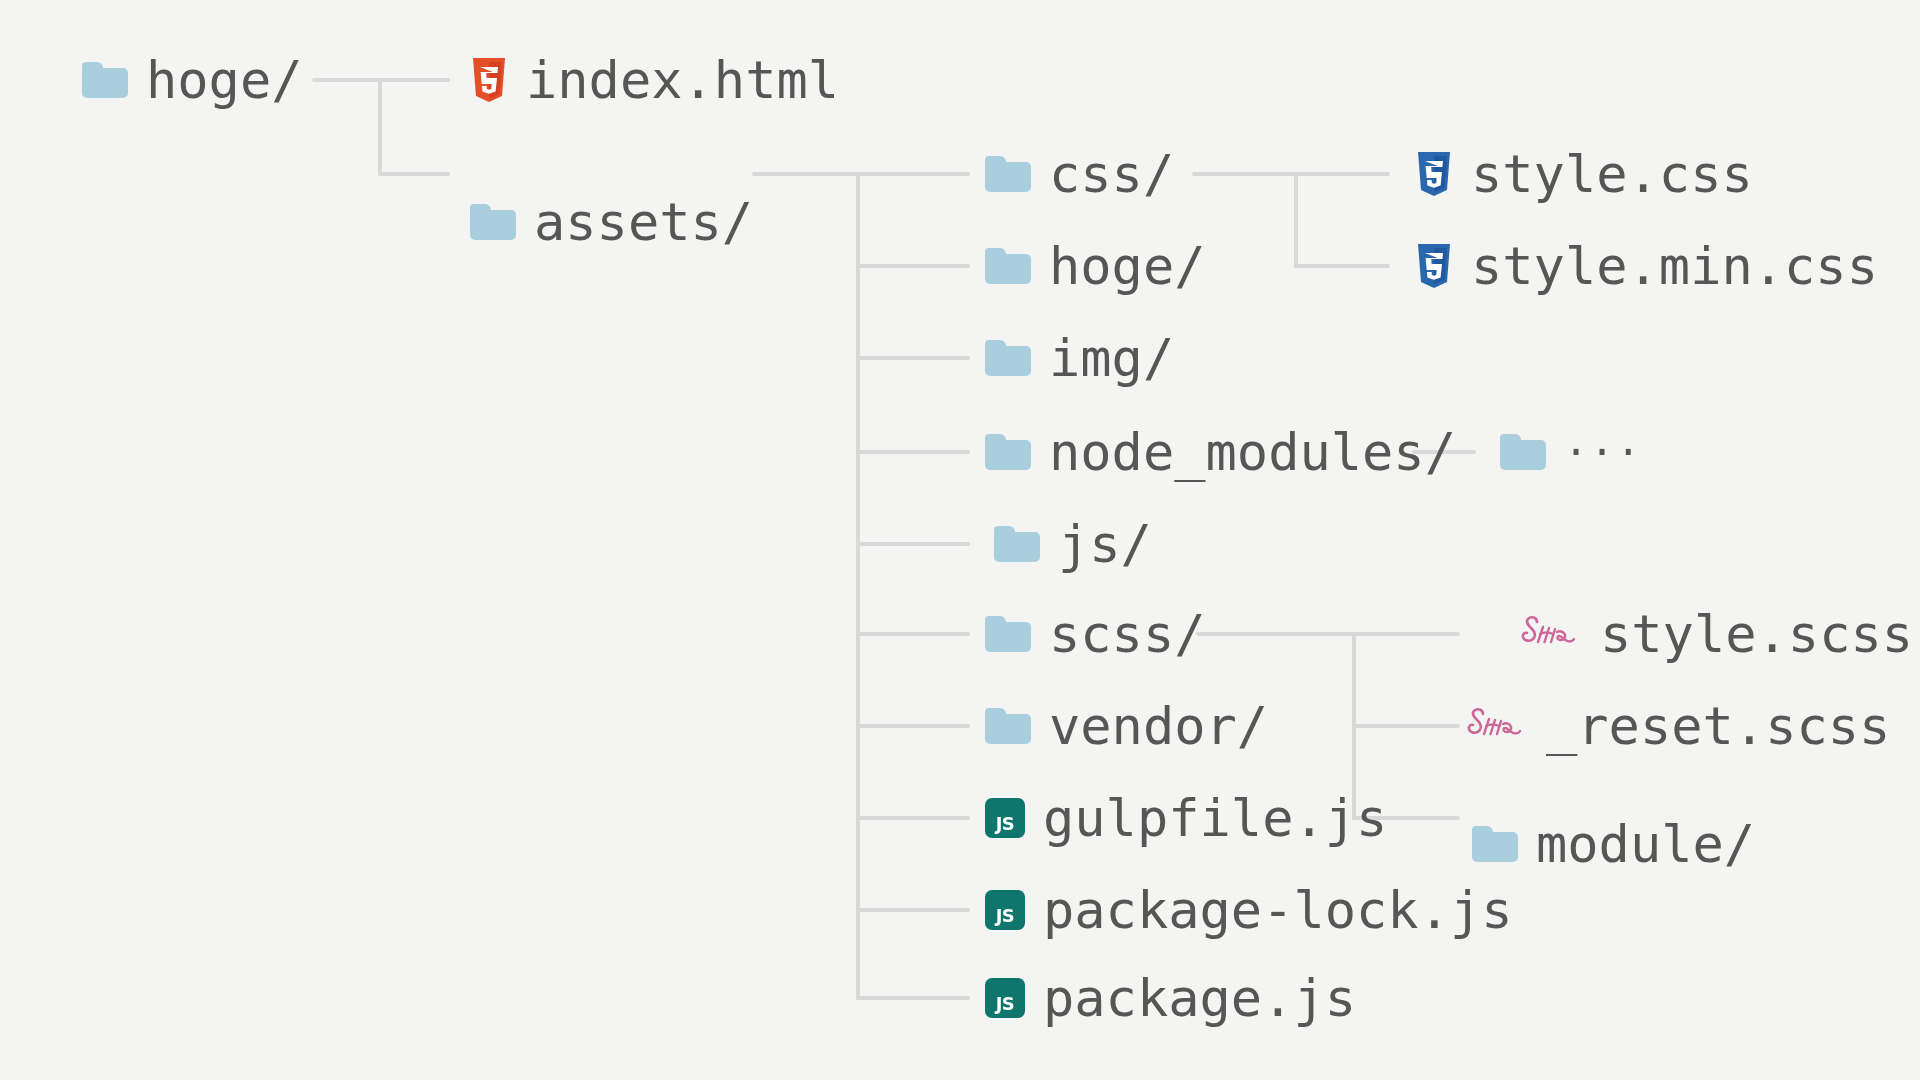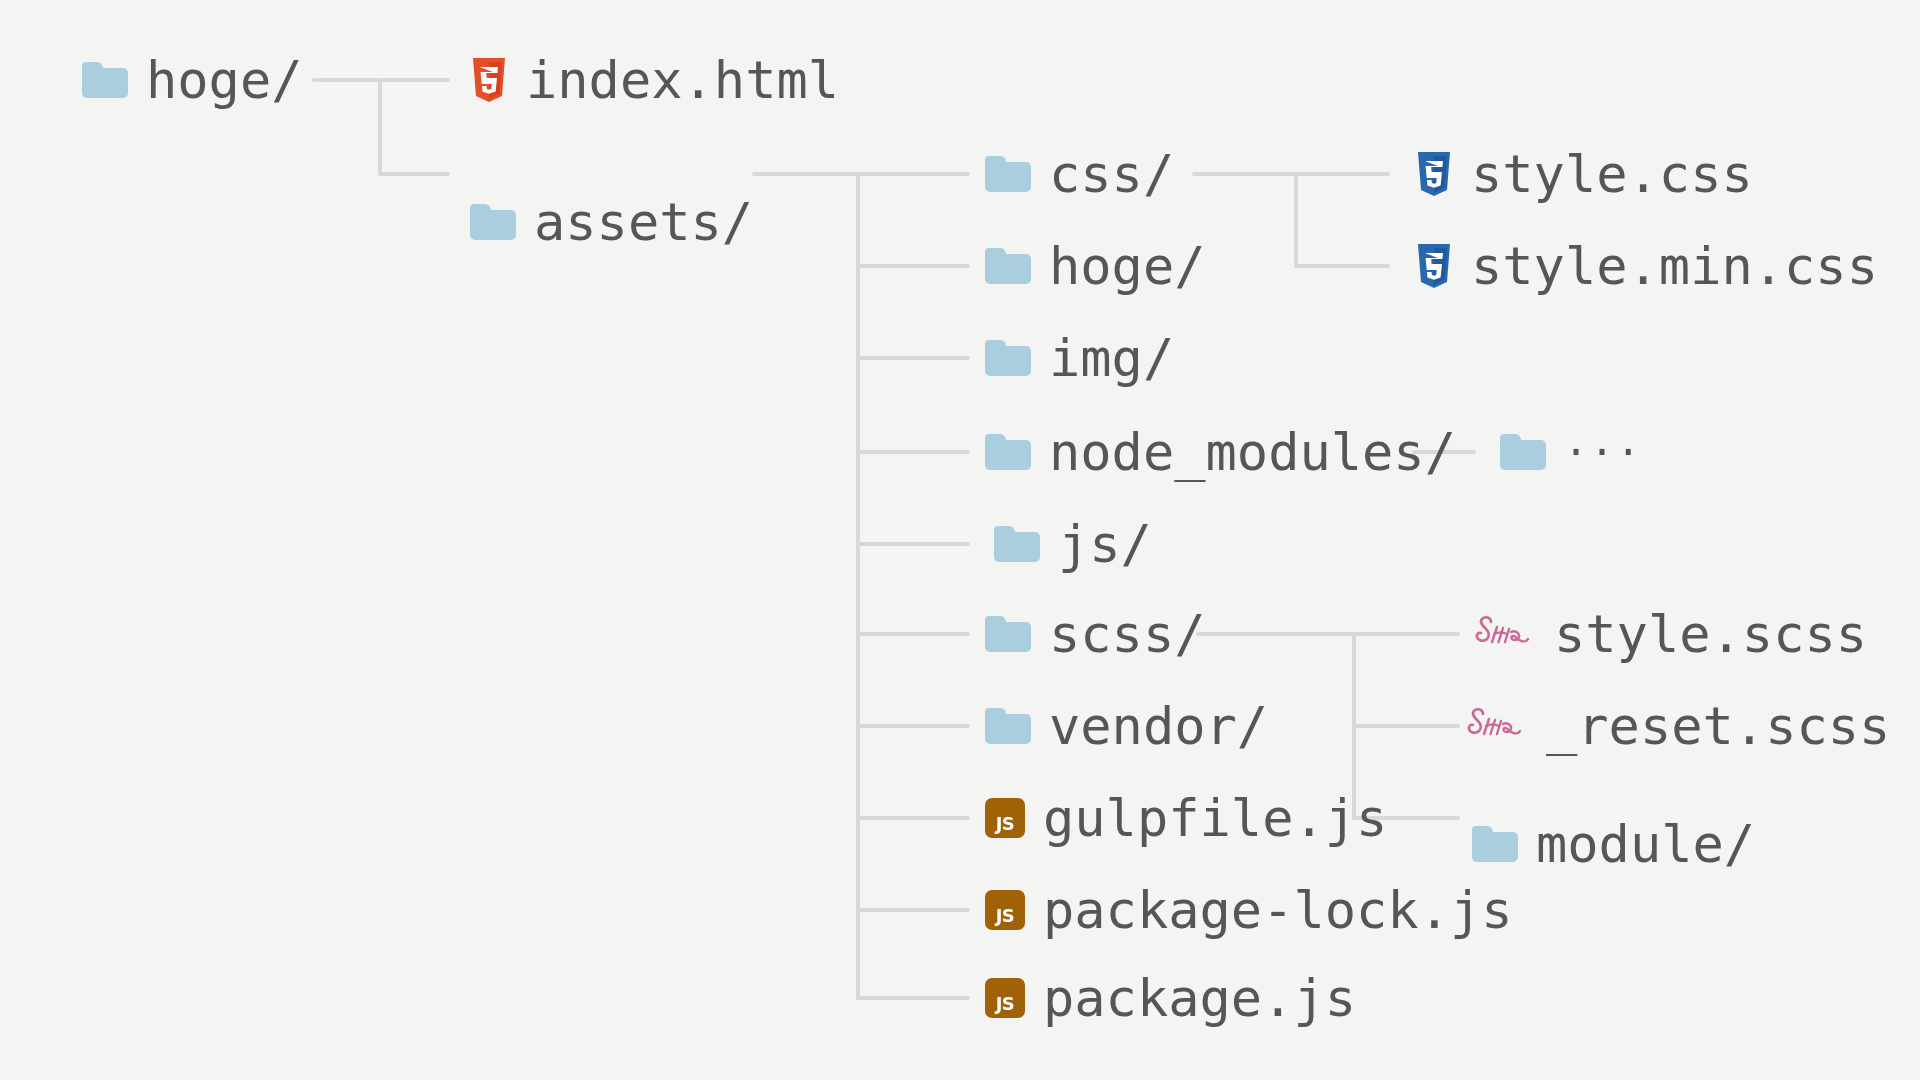--- a/index.html
+++ b/index.html
@@ -92,21 +92,21 @@
     width: 38px;
     height: 44px;
   }
   .icon-shield svg { display: block; }
 
   
   .icon-js {
     width: 40px;
     height: 40px;
     border-radius: 7px;
-    background: #a16207;
+    background: #0f766e;
     color: #ffffff;
     font-family: "DejaVu Sans", "Liberation Sans", sans-serif;
     font-size: 18px;
     font-weight: bold;
     display: flex;
     align-items: flex-end;
     justify-content: center;
     padding-bottom: 4px;
     box-sizing: border-box;
     letter-spacing: -0.5px;
@@ -276,21 +276,21 @@
     <span class="icon icon-shield">
       <svg viewBox="0 0 38 44" width="38" height="44" aria-hidden="true">
         <path d="M3 0 H35 L32 38 L19 44 L6 38 Z" fill="#2a68ad"></path>
         <path d="M19 4 V40.5 L29.5 35.8 L32 4 Z" fill="#2059a0"></path>
         <path d="M10 9 H28 L27.4 15 H16.2 L16.6 20 H27 L25.6 33.5 L19 35.8 L12.4 33.5 L12 28 H16.6 L16.8 31 L19 31.7 L21.3 31 L21.6 26 H11.7 L10.6 14 H22.3 L22.6 14 Z" fill="#ffffff"></path>
       </svg>
     </span>
     <span class="node-label">style.min.css</span>
   </div>
 
-  <div class="node" style="left:1470px; top:606px;">
+  <div class="node" style="left:1516px; top:606px;">
     <span class="icon icon-sass">
       <svg viewBox="0 0 66 44" width="66" height="44" aria-hidden="true">
         <g fill="none" stroke="#cd6799" stroke-linecap="round">
           <path d="M21 10 C21 5, 15 4, 12 7 C9 10, 13 14, 16 17 C19 20, 20 24, 17 27 C14 30, 8 29, 7 25 C6.3 22, 9 20, 11 21" stroke-width="2.6"></path>
           <path d="M22 30 L27 15" stroke-width="2.4"></path>
           <path d="M28.5 30 L33 16" stroke-width="2.4"></path>
           <path d="M35 30 L39 17" stroke-width="2.4"></path>
           <path d="M24 22 C28 20, 33 20, 37 22" stroke-width="2"></path>
           <path d="M41 20 C45 18, 50 21, 49 25 C48.3 28, 44 29, 42 27 C40.5 25.5, 42 23.5, 44 24.2 C46 25, 48 27.5, 51 28.8 C54 30, 57 29, 58 27" stroke-width="2.4"></path>
         </g>

